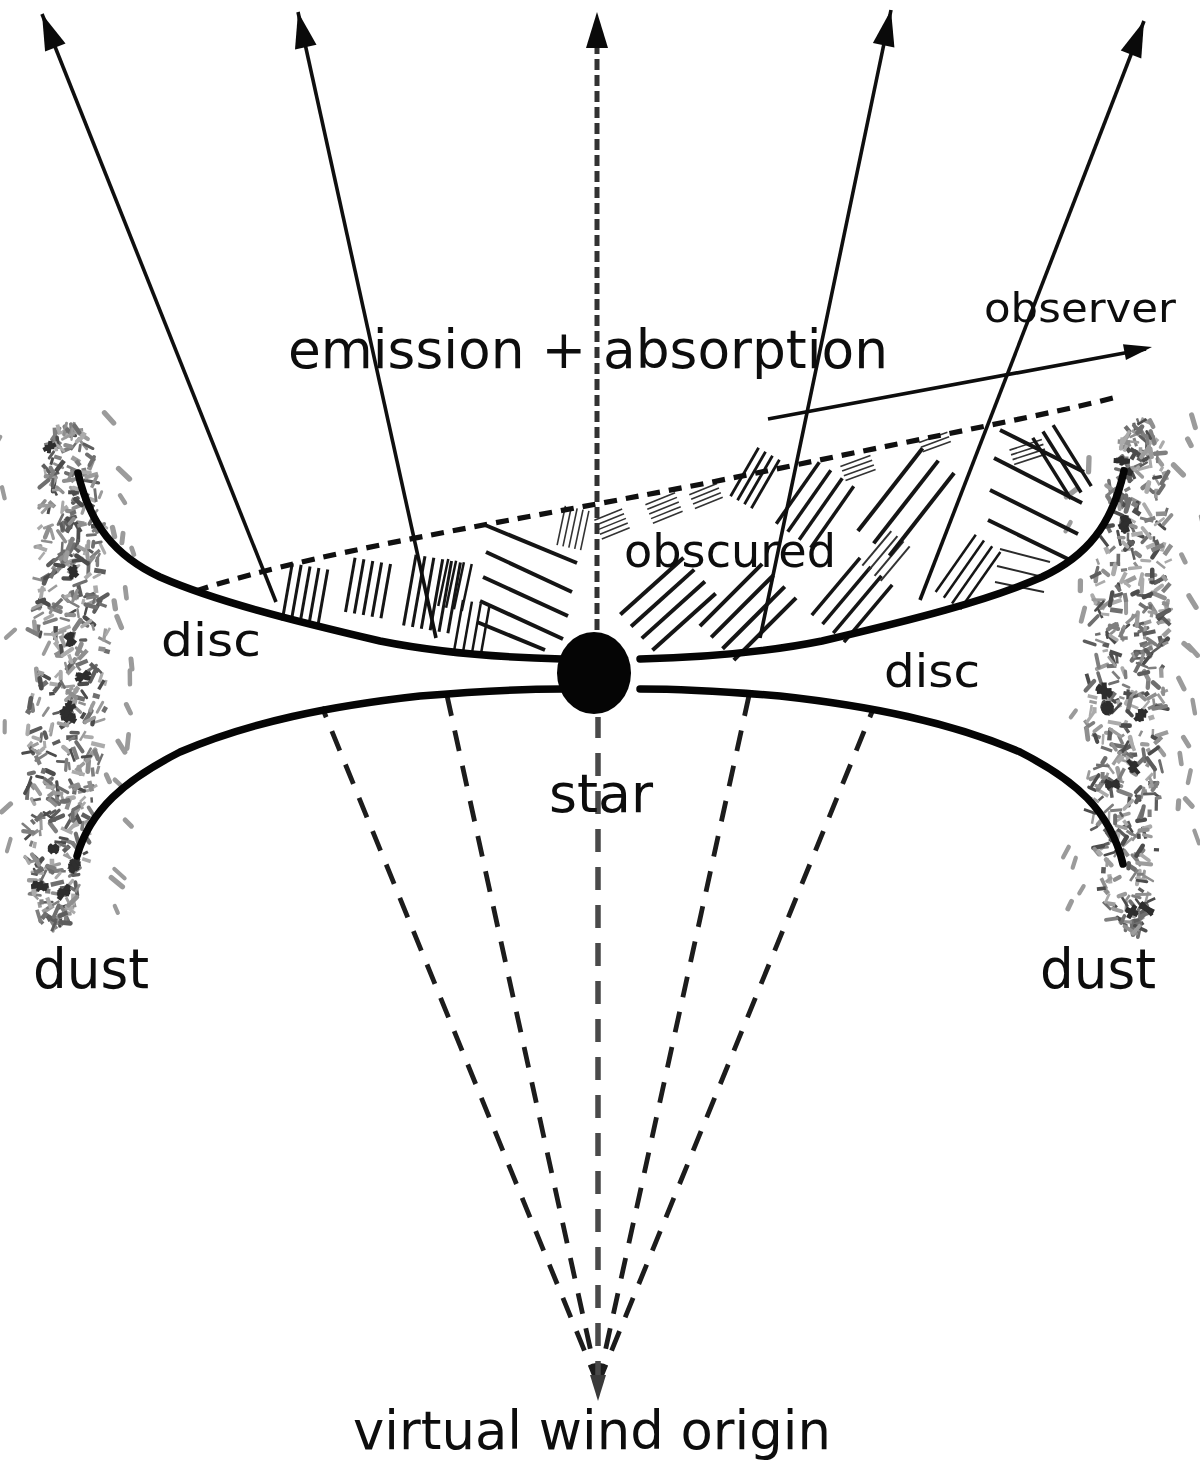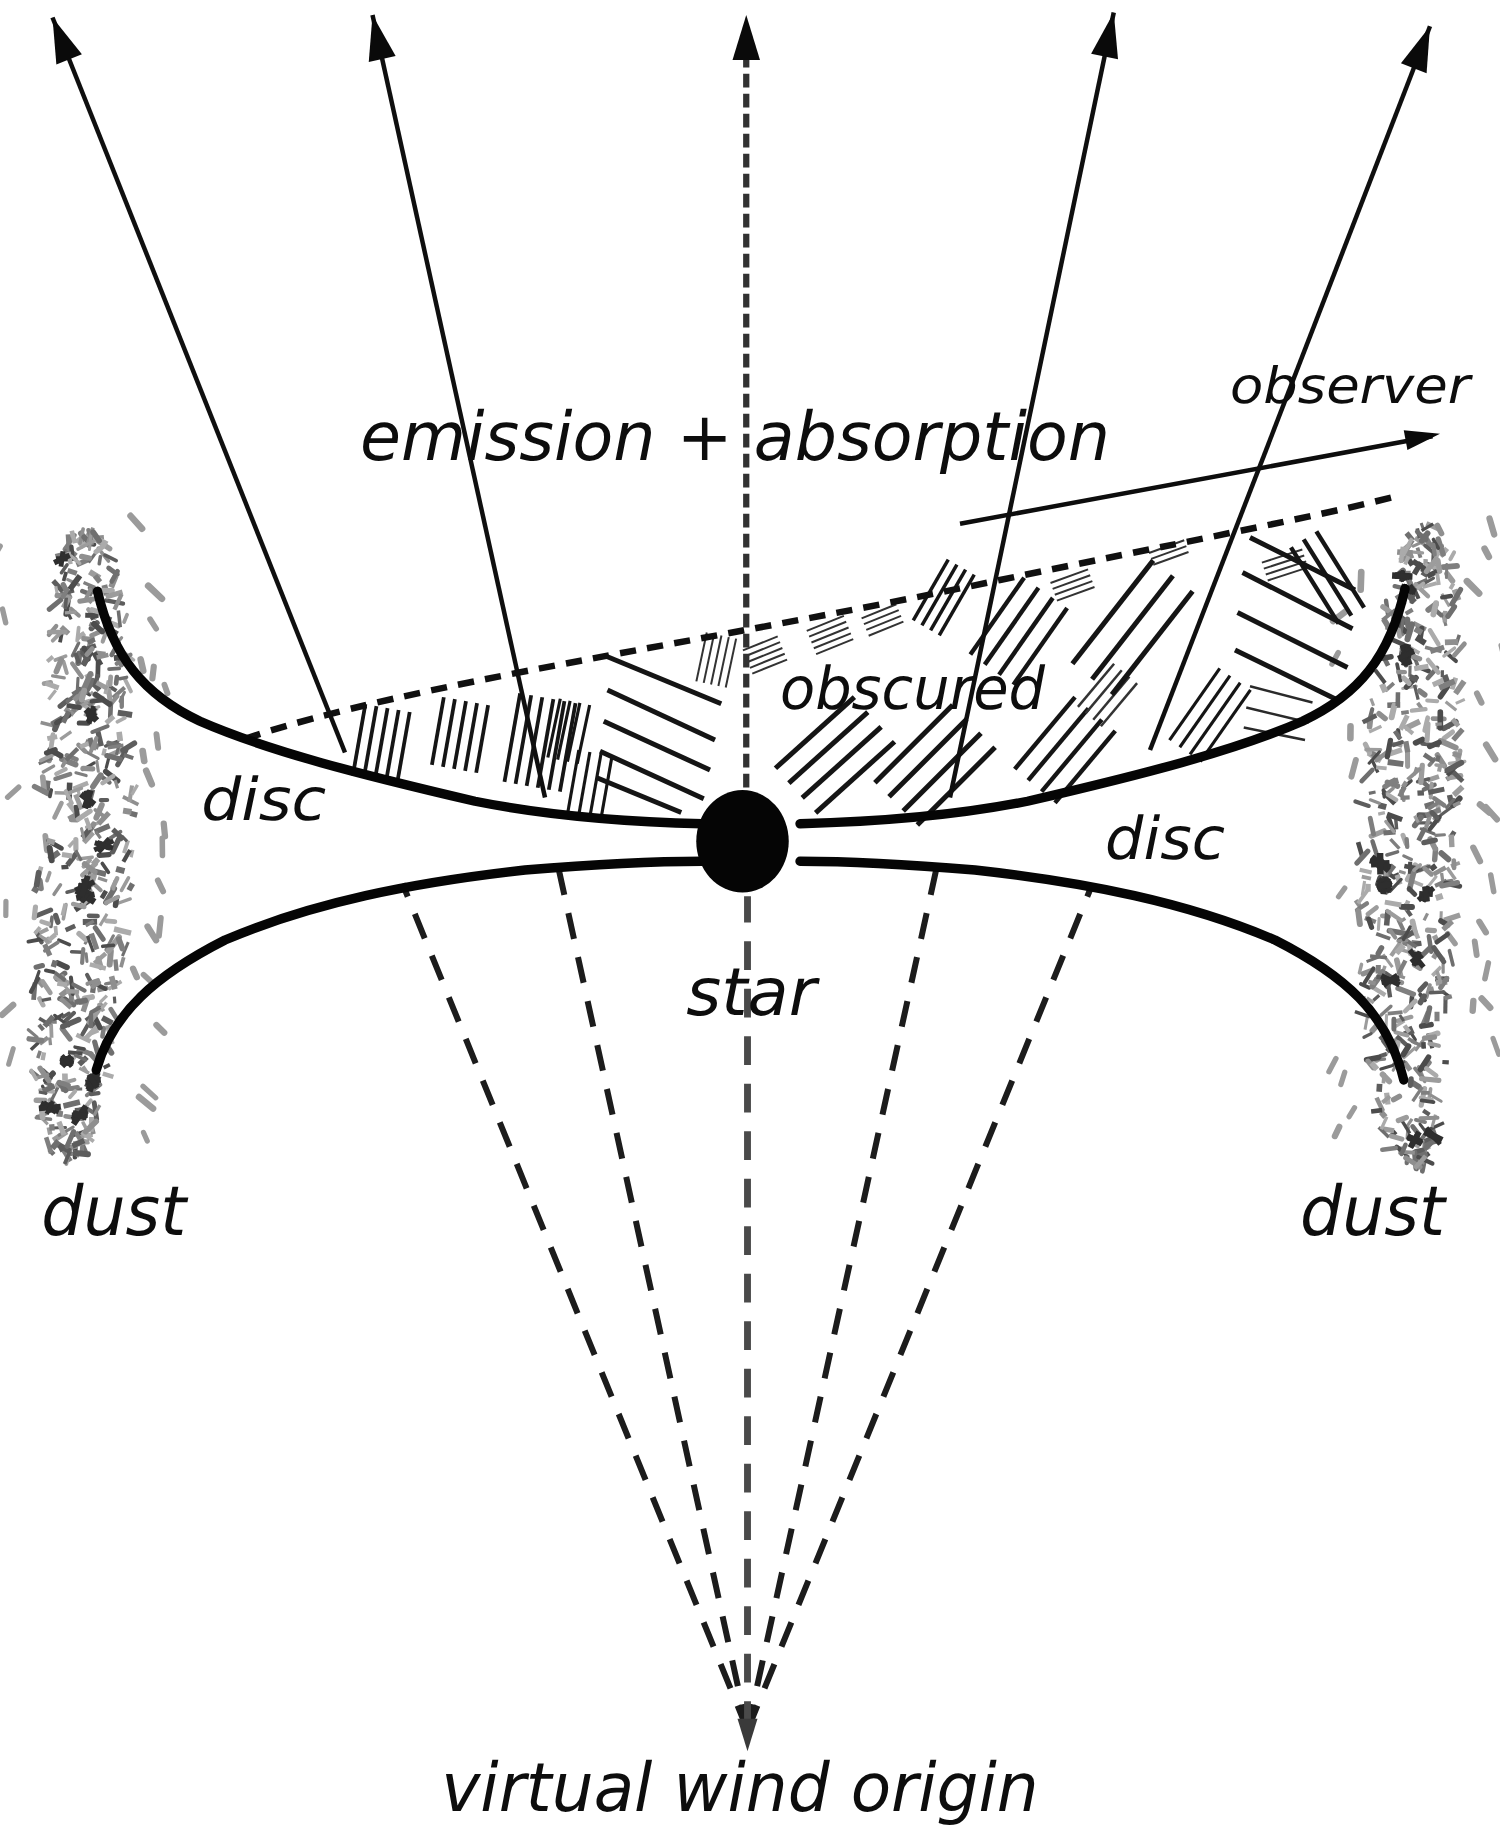--- a/index.html
+++ b/index.html
@@ -1,16 +1,16 @@
 <!DOCTYPE html>
 <html><head>
 <meta charset="utf-8">
 <style>
   html,body{margin:0;padding:0;background:#fff;}
-  .stage{position:relative;width:1200px;height:1468px;background:#fff;overflow:hidden;font-style:italic;}
+  .stage{position:relative;width:1200px;height:1468px;background:#fff;overflow:hidden;}
   svg{display:block;width:1200px;height:1468px;}
   .lbl{font-family:"DejaVu Sans","Liberation Sans",sans-serif;fill:#0d0d0d;}
 </style>
 </head>
 <body>
 
 <div class="stage">
   <svg id="fig" viewBox="0 0 1200 1468">
     <g id="draw">
         <g>

